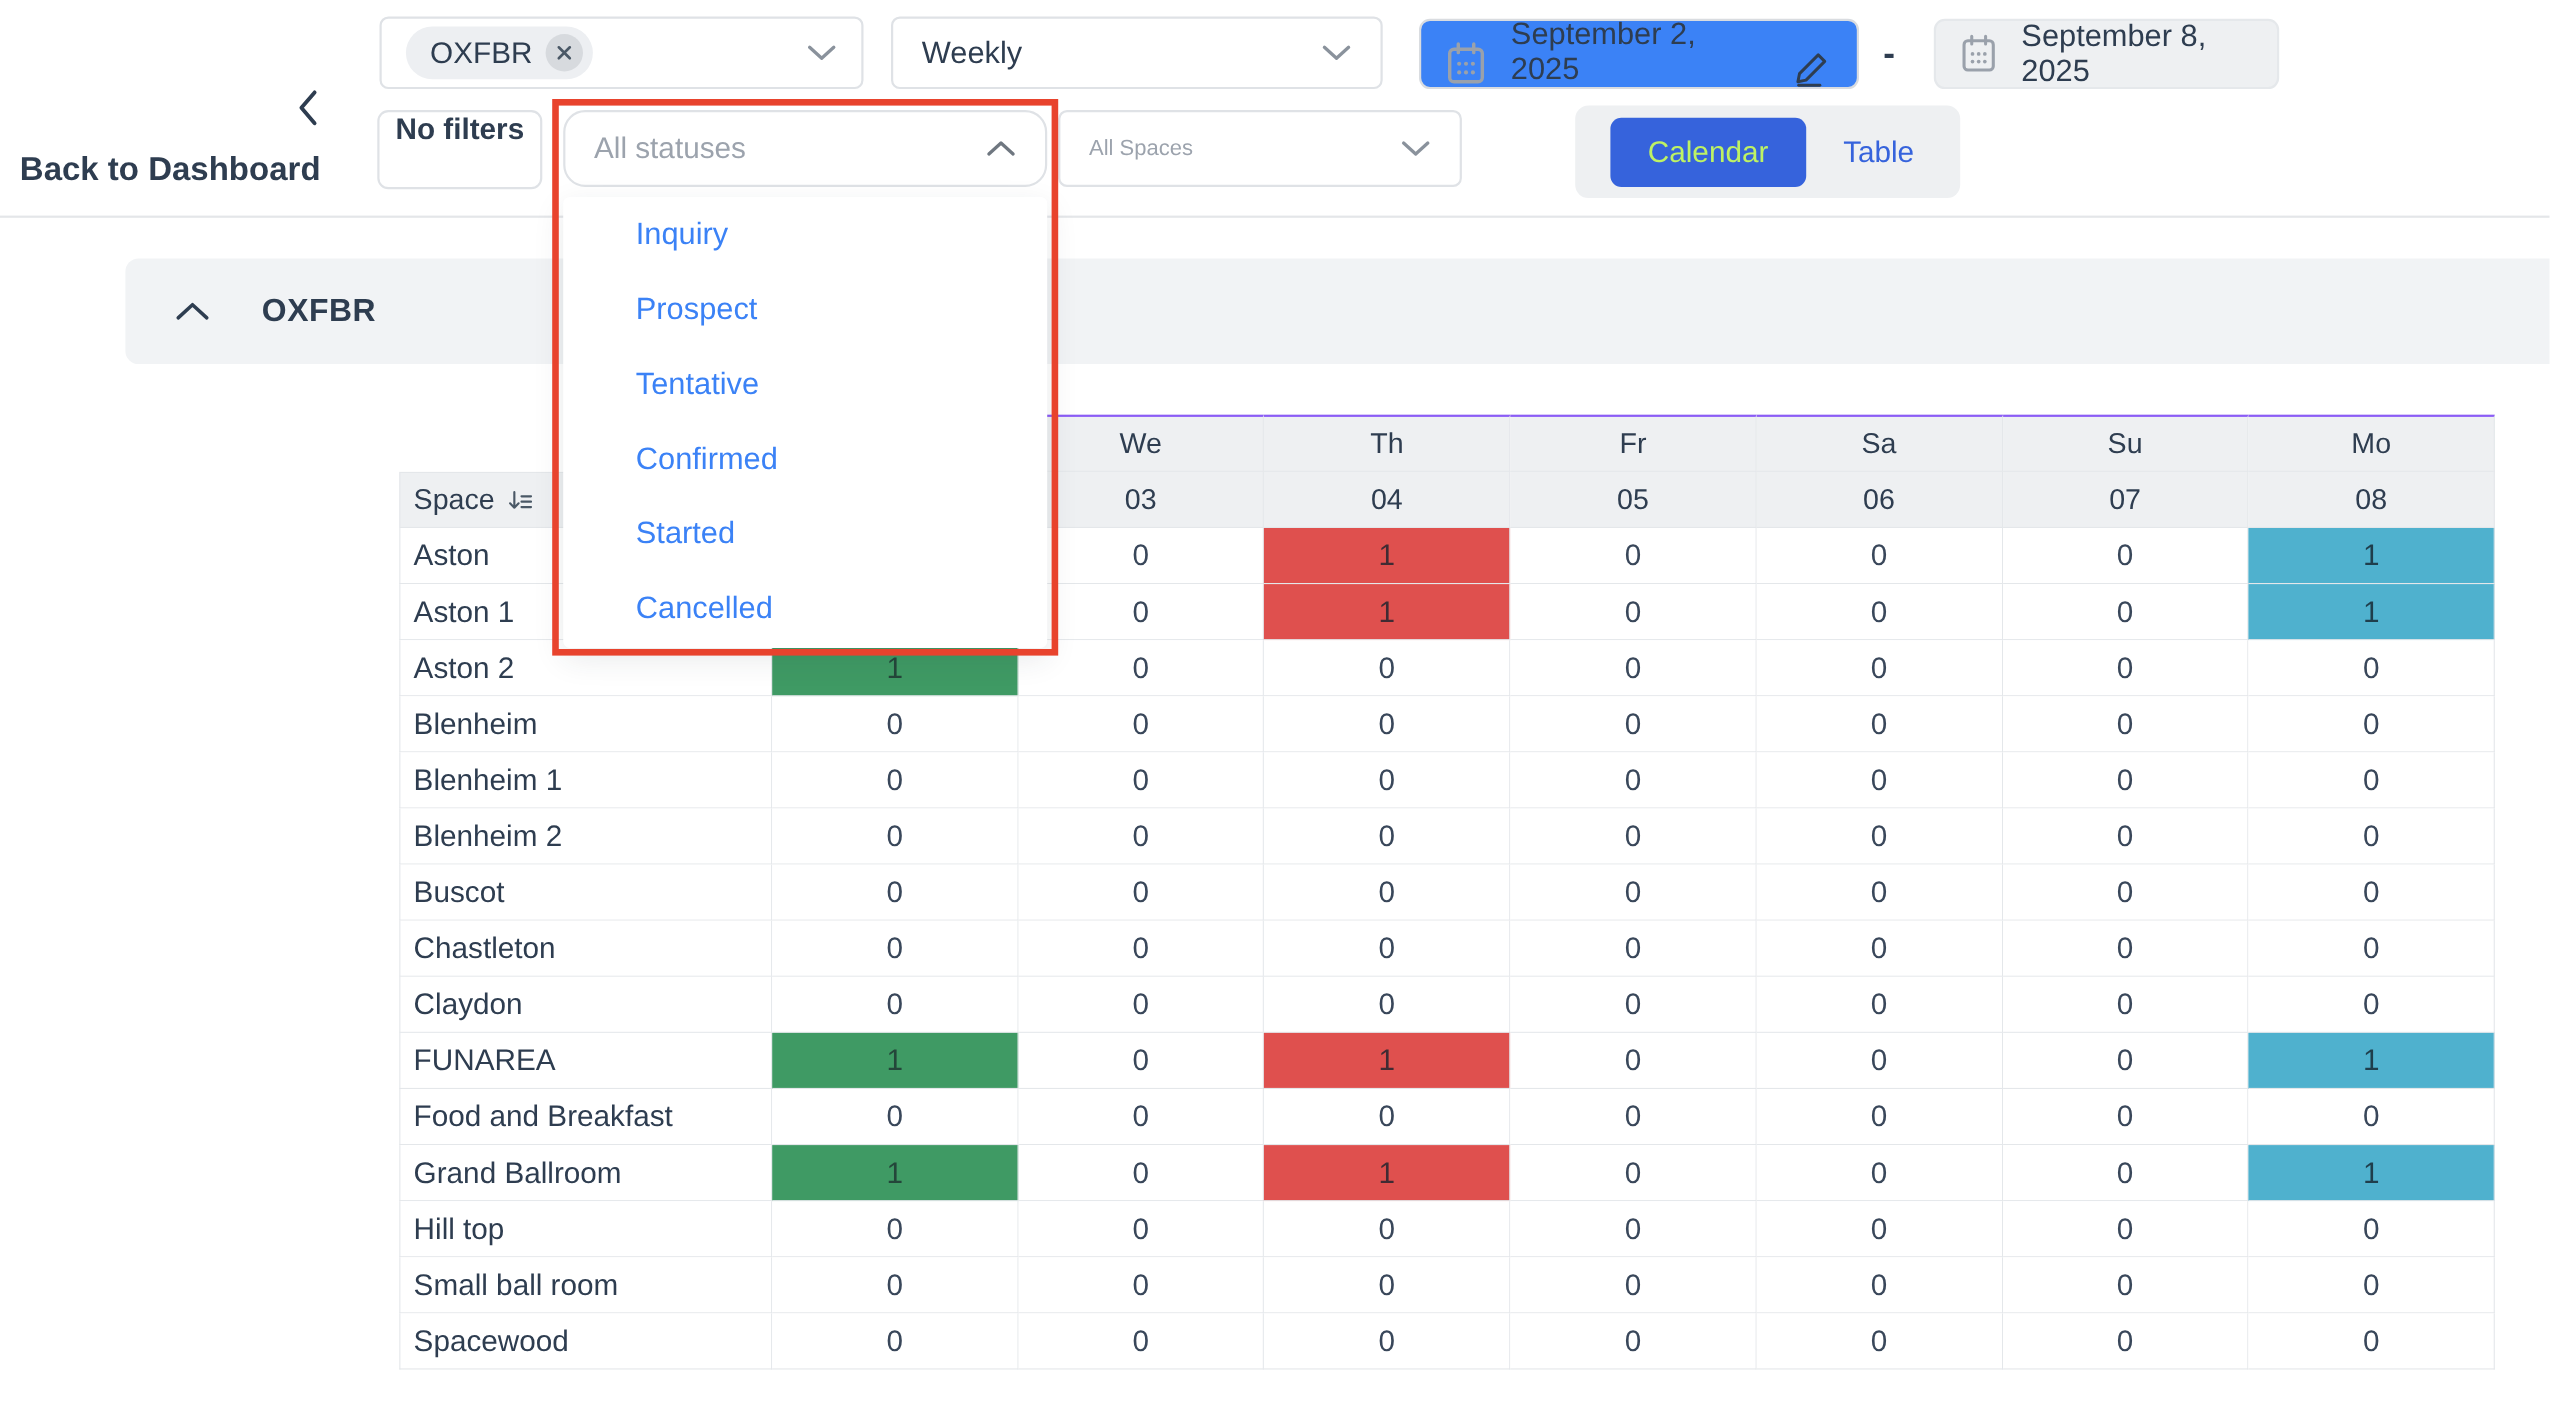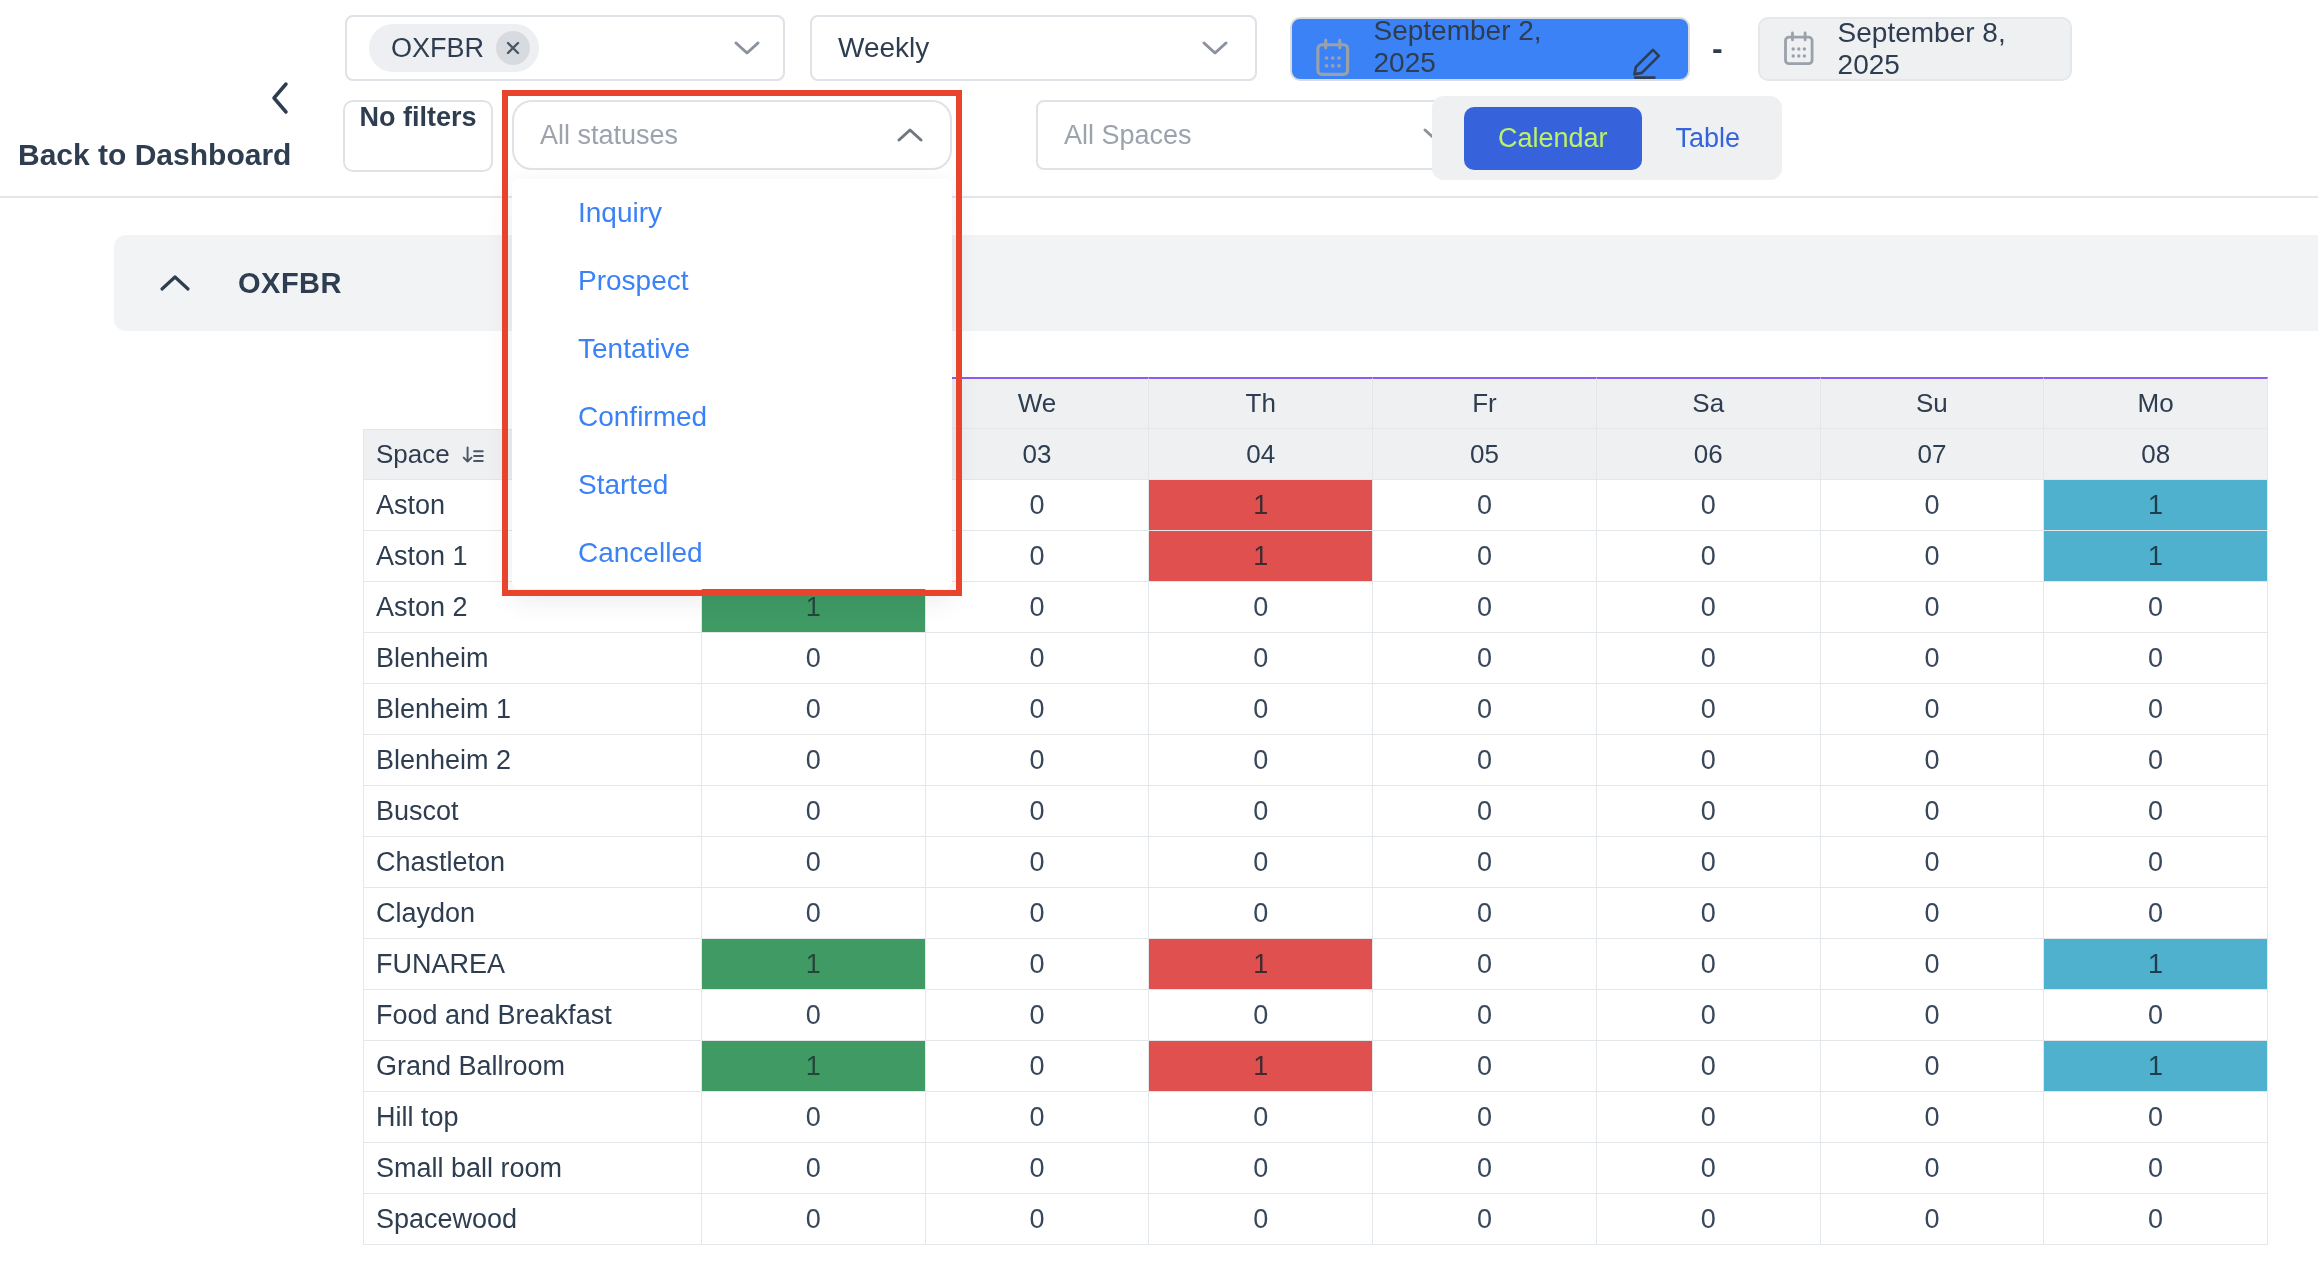--- a/index.html
+++ b/index.html
@@ -23,21 +23,21 @@
   .date-field{position:absolute;display:flex;align-items:center;gap:22px;box-sizing:border-box;
               border-radius:10px;font-size:28px;padding:0 22px;cursor:pointer;}
   .date-start{left:1290px;top:17px;width:400px;height:64px;background:#3b82f6;border:2px solid #D9DCE0;align-items:flex-end;}
   .date-end{left:1758px;top:17px;width:314px;height:64px;background:#EEF0F2;border:2px solid #E5E8EB;}
   .dash{position:absolute;left:1712px;top:30px;font-size:32px;font-weight:700;}
 
   
   .no-filters{position:absolute;left:343px;top:100px;width:150px;height:72px;background:#fff;
               border:2px solid #DFE2E6;border-radius:10px;box-sizing:border-box;display:flex;
               align-items:flex-start;justify-content:center;font-size:27px;font-weight:600;cursor:pointer;}
-  .spaces-select{left:1036px;top:100px;width:442px;height:70px;padding:0 26px;font-size:27px;}
+  .spaces-select{left:962px;top:100px;width:367px;height:70px;padding:0 26px;font-size:20px;}
   .placeholder{color:#9CA3AD;}
   .seg{position:absolute;left:1432px;top:96px;height:84px;background:#EEF0F2;border-radius:12px;
        display:flex;align-items:center;padding:0 8px;box-sizing:border-box;}
   .seg-btn{font-size:27px;padding:16px 34px;border-radius:10px;cursor:pointer;color:var(--blue);}
   .seg-btn.active{background:var(--blue);color:#bef264;margin-left:24px;}
 
   .divider{position:absolute;left:0;top:196px;width:2318px;height:2px;background:#E4E6E9;}
 
   
   .section-bar{position:absolute;left:114px;top:235px;width:2204px;height:96px;background:#F1F3F5;

